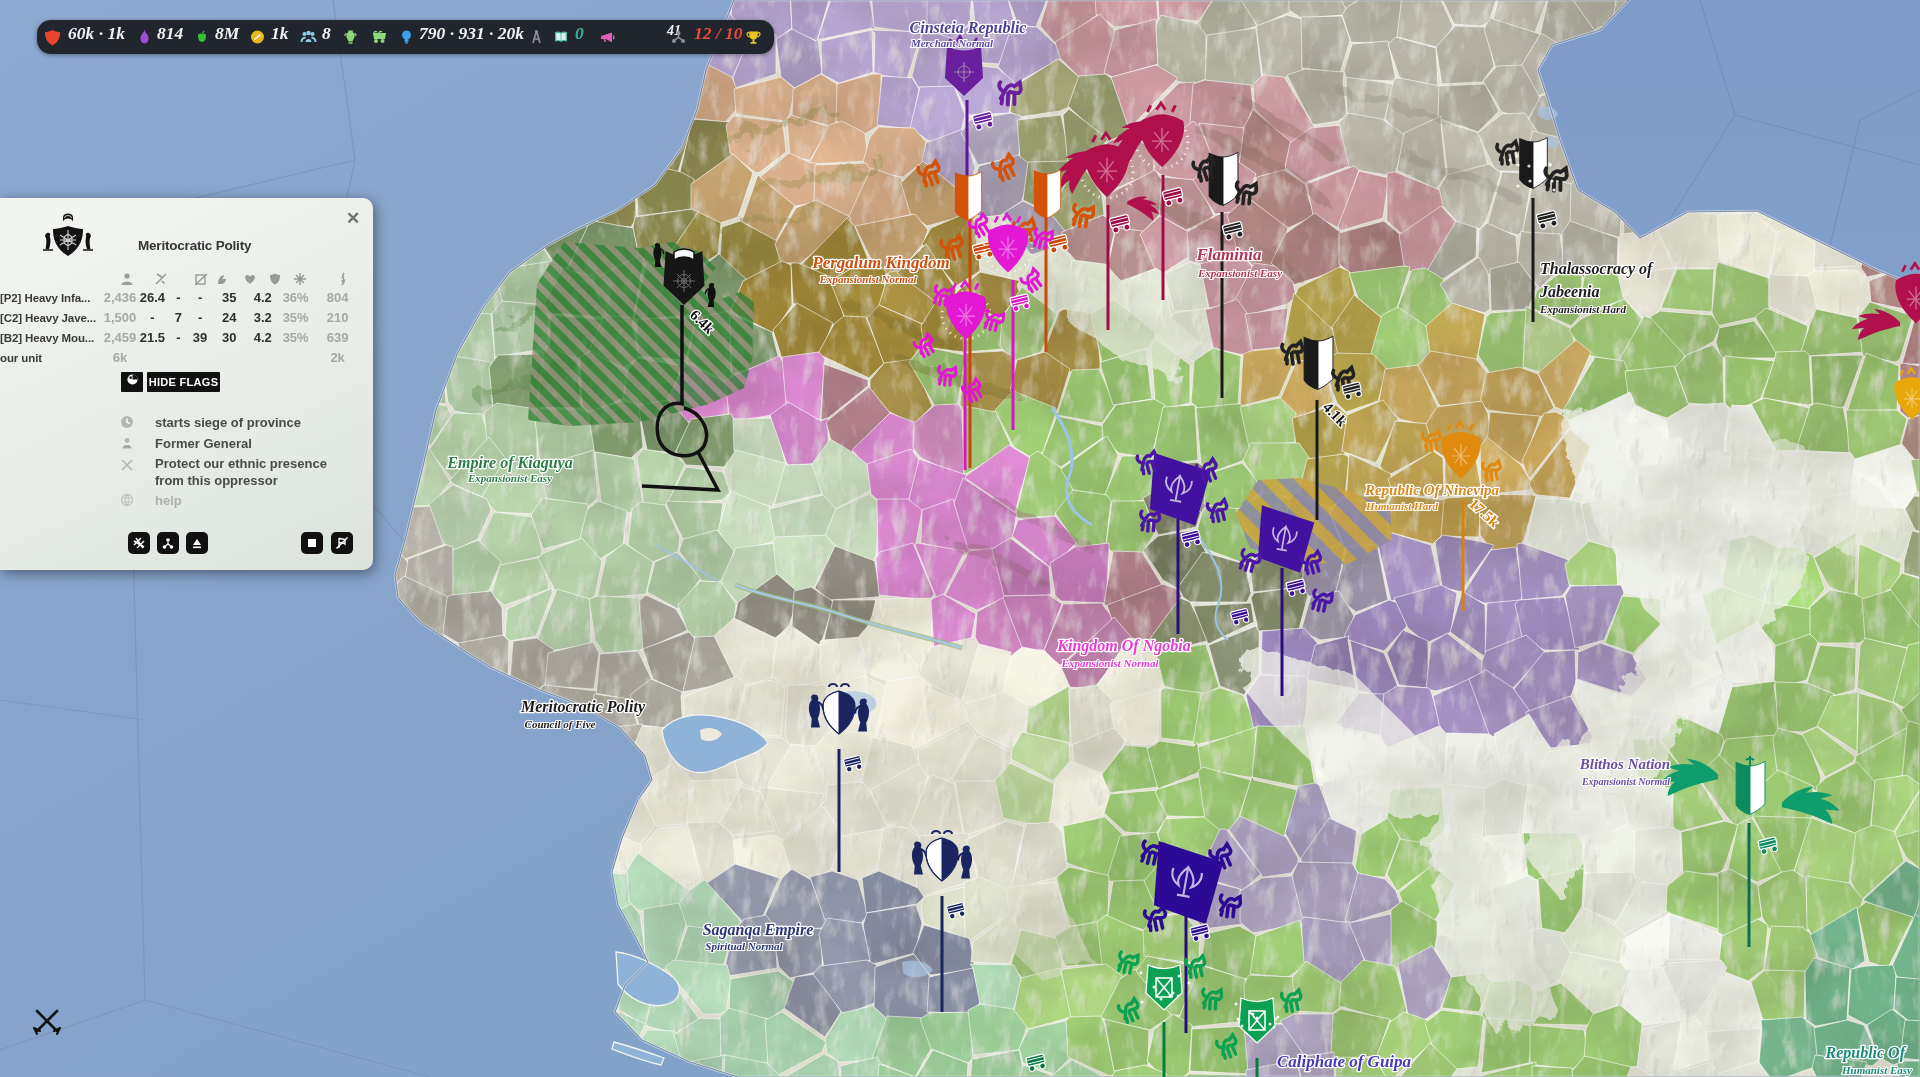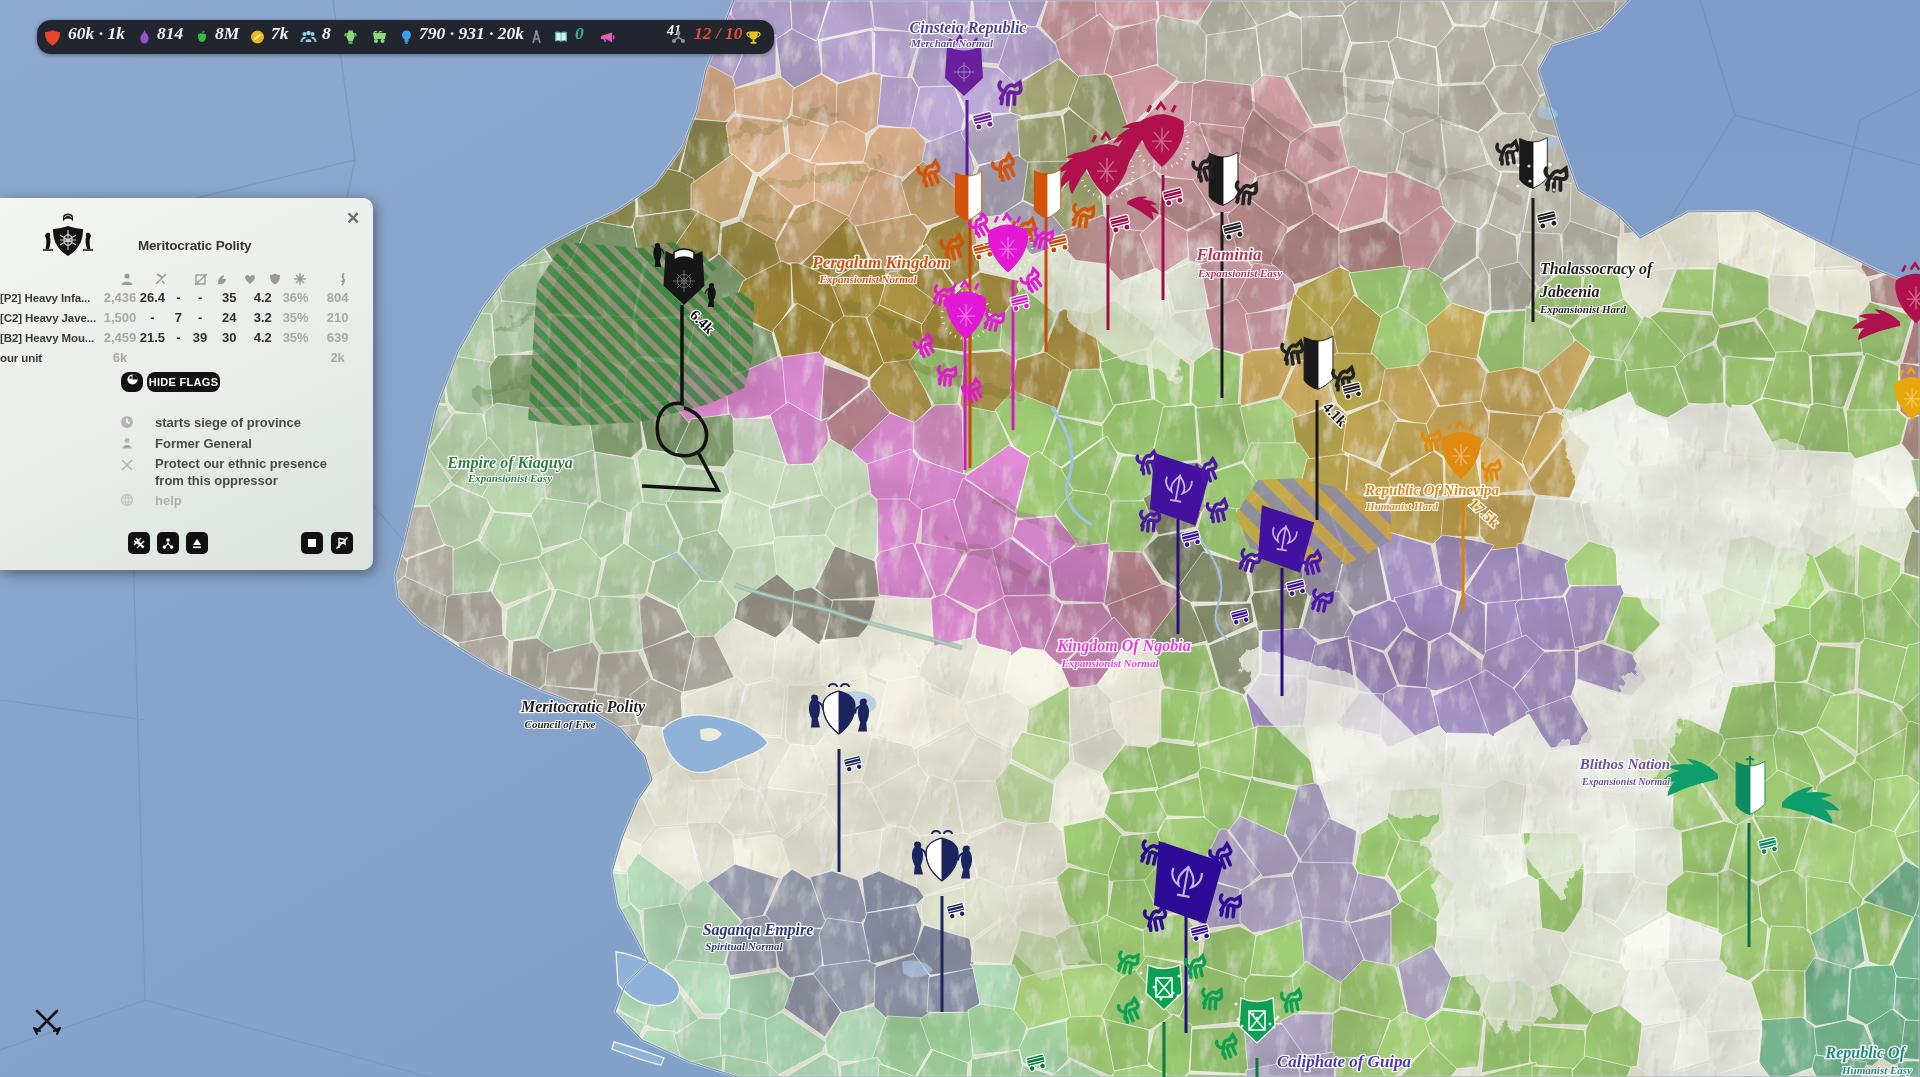--- a/index.html
+++ b/index.html
@@ -17,21 +17,21 @@
 #ptab td:nth-child(2){width:34px}
 #ptab td:nth-child(3){width:27px}
 #ptab td:nth-child(4){width:22px}
 #ptab td:nth-child(5){width:19px}
 #ptab td:nth-child(6){width:36px}
 #ptab td:nth-child(7){width:27px}
 #ptab td:nth-child(8){width:35px}
 #ptab td:nth-child(9){width:44px}
 #ptab .gy{color:#a8a8a8}
 #ptab .bk{color:#2f2f2f}
-#panel .pbtn{position:absolute;height:20px;background:#111;border-radius:8px;color:#fff;font-size:11px;font-weight:bold;text-align:center;line-height:20px}
+#panel .pbtn{position:absolute;height:20px;background:#111;border-radius:1px;color:#fff;font-size:11px;font-weight:bold;text-align:center;line-height:20px}
 #panel .lico{position:absolute;left:120px;width:14px;height:14px}
 #panel .ltx{position:absolute;left:155px;font-size:13px;font-weight:bold;color:#4a4a4a;line-height:17px}
 #panel .sq{position:absolute;top:334px;width:22px;height:22px;background:#111;border-radius:5px}
 #panel .sq svg{position:absolute;left:4px;top:4px;width:14px;height:14px}
 </style></head>
 <body>
 <svg id="map" width="1920" height="1077" viewBox="0 0 1920 1077">
 <defs>
 <linearGradient id="seaG" x1="0" y1="0" x2="1" y2="1">
  <stop offset="0" stop-color="#8ea9d0"></stop>
@@ -1346,21 +1346,21 @@
     <span class="tt" style="left:120px;color:#f2f2f2;font-size:17.5px">814</span>
 <svg class="ti" style="left:156px" viewBox="0 0 19 18">
       <path d="M5,8 C5,5.5 7,5 9,6 C11,5 13,5.5 13,8 C13,11 11.5,14 9,14 C6.5,14 5,11 5,8 Z" fill="#35c03a"></path>
       <path d="M9,5.5 C9,4 10,3 11.5,2.5 C11.5,4 10.5,5.2 9,5.5 Z" fill="#35c03a"></path>
     </svg>
     <span class="tt" style="left:178px;color:#f2f2f2;font-size:17.5px">8M</span>
 <svg class="ti" style="left:211px" viewBox="0 0 19 18">
       <circle cx="9.5" cy="9" r="6.5" fill="#e8b71a"></circle>
       <path d="M6.5,11.5 L12.5,6.5" stroke="#fff" stroke-width="1.6"></path>
     </svg>
-    <span class="tt" style="left:234px;color:#f2f2f2;font-size:17.5px">7k</span>
+    <span class="tt" style="left:234px;color:#f2f2f2;font-size:17.5px">1k</span>
 <svg class="ti" style="left:262px" viewBox="0 0 19 18">
       <circle cx="5.5" cy="6" r="2" fill="#8fd0e8"></circle>
       <circle cx="13.5" cy="6" r="2" fill="#8fd0e8"></circle>
       <circle cx="9.5" cy="5" r="2.2" fill="#8fd0e8"></circle>
       <path d="M2.5,14 C2.5,10.5 5,9.5 6.5,10 M16.5,14 C16.5,10.5 14,9.5 12.5,10" stroke="#8fd0e8" stroke-width="2" fill="none"></path>
       <path d="M6.5,14 C6.5,10 12.5,10 12.5,14 Z" fill="#8fd0e8"></path>
     </svg>
     <span class="tt" style="left:285px;color:#f2f2f2;font-size:17.5px">8</span>
 <svg class="ti" style="left:304px" viewBox="0 0 19 18">
       <path d="M7,2.5 L12,2.5 L11.5,4 C13,4.8 14,6.2 13.6,8.2 C13.2,10.2 12,11.5 11.5,13.5 L7.5,13.5 C7,11.5 5.8,10.2 5.4,8.2 C5,6.2 6,4.8 7.5,4 Z" fill="#8ed87a"></path>

